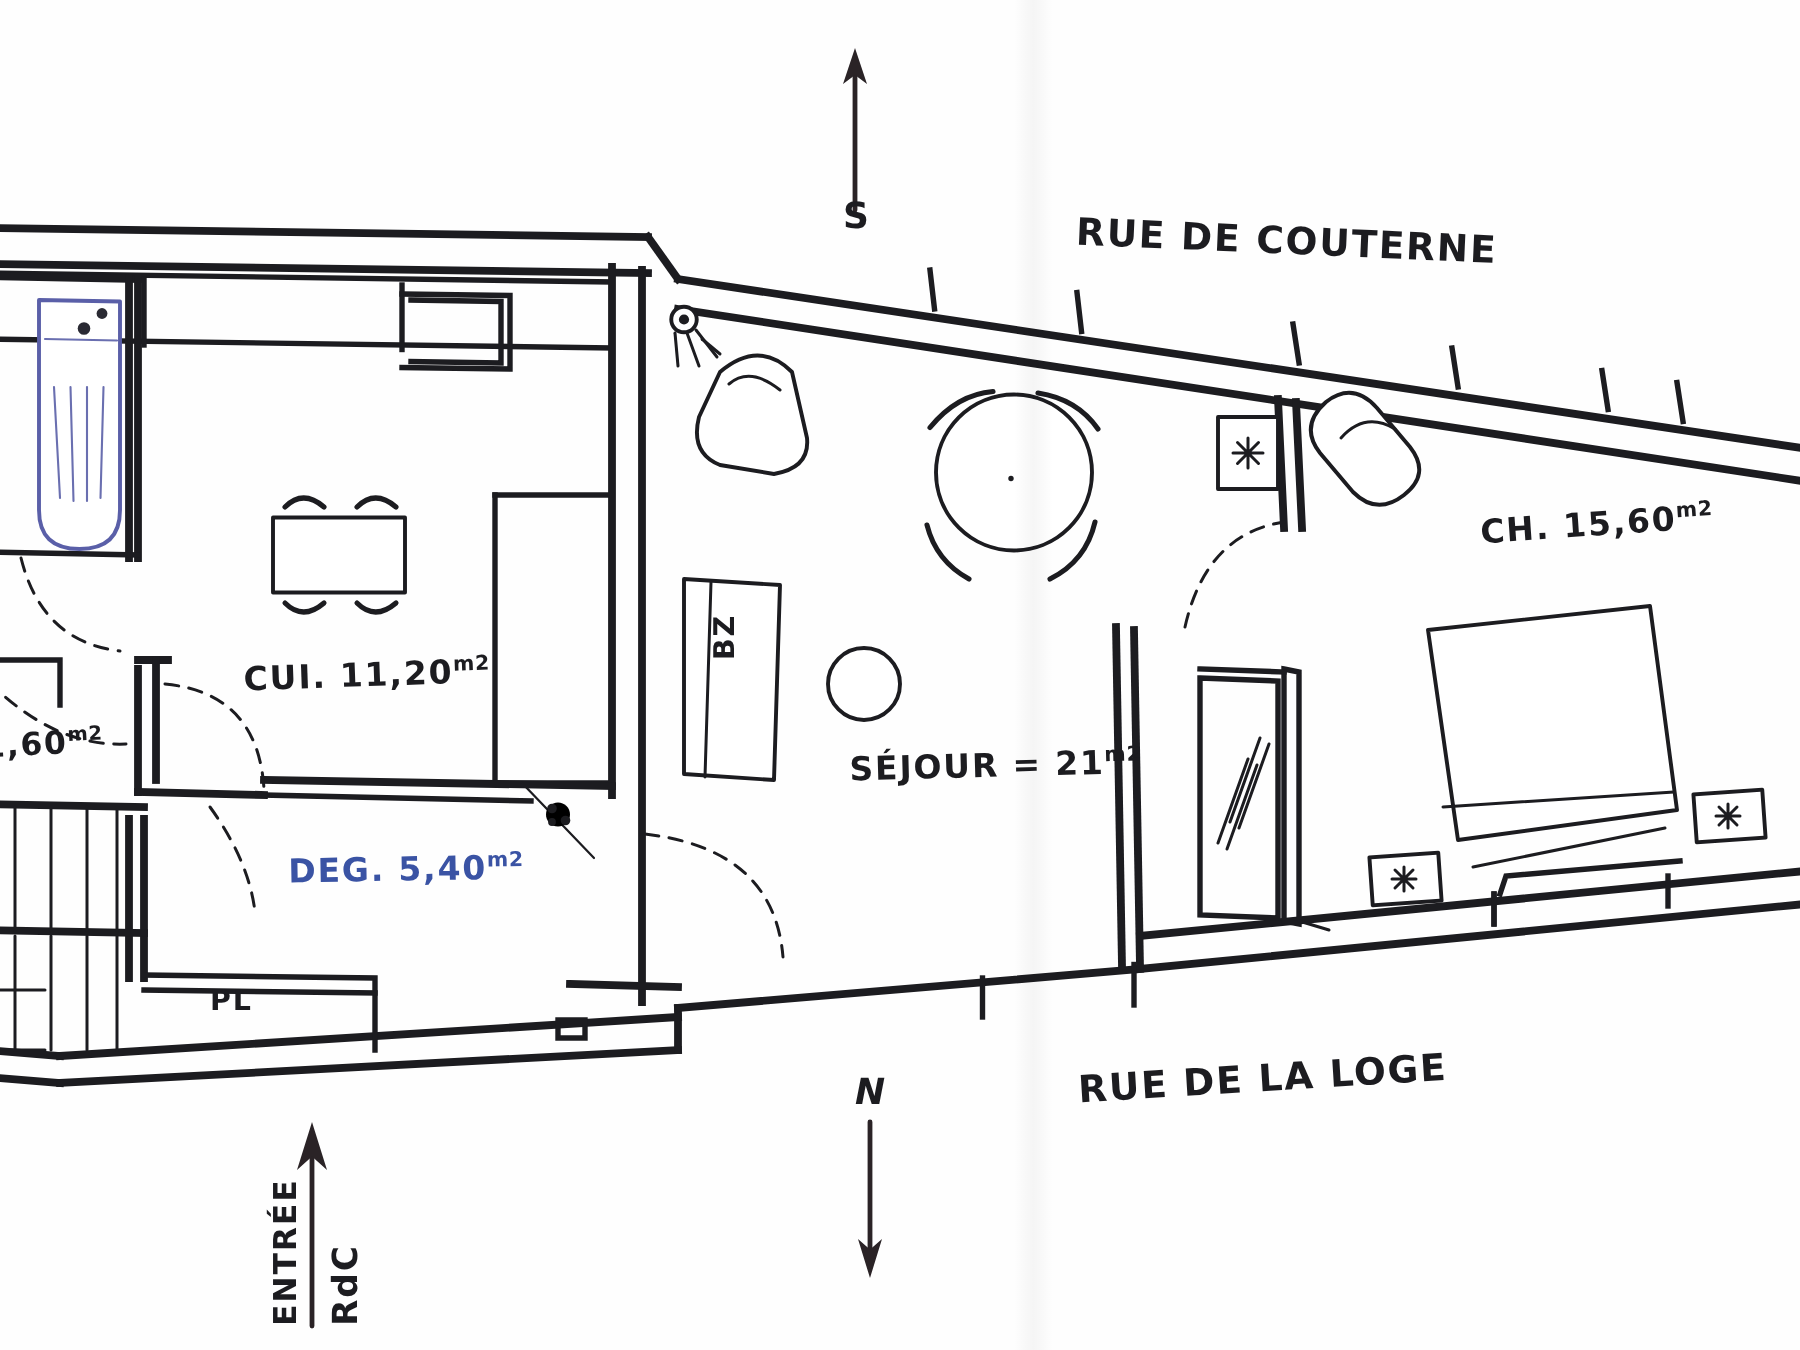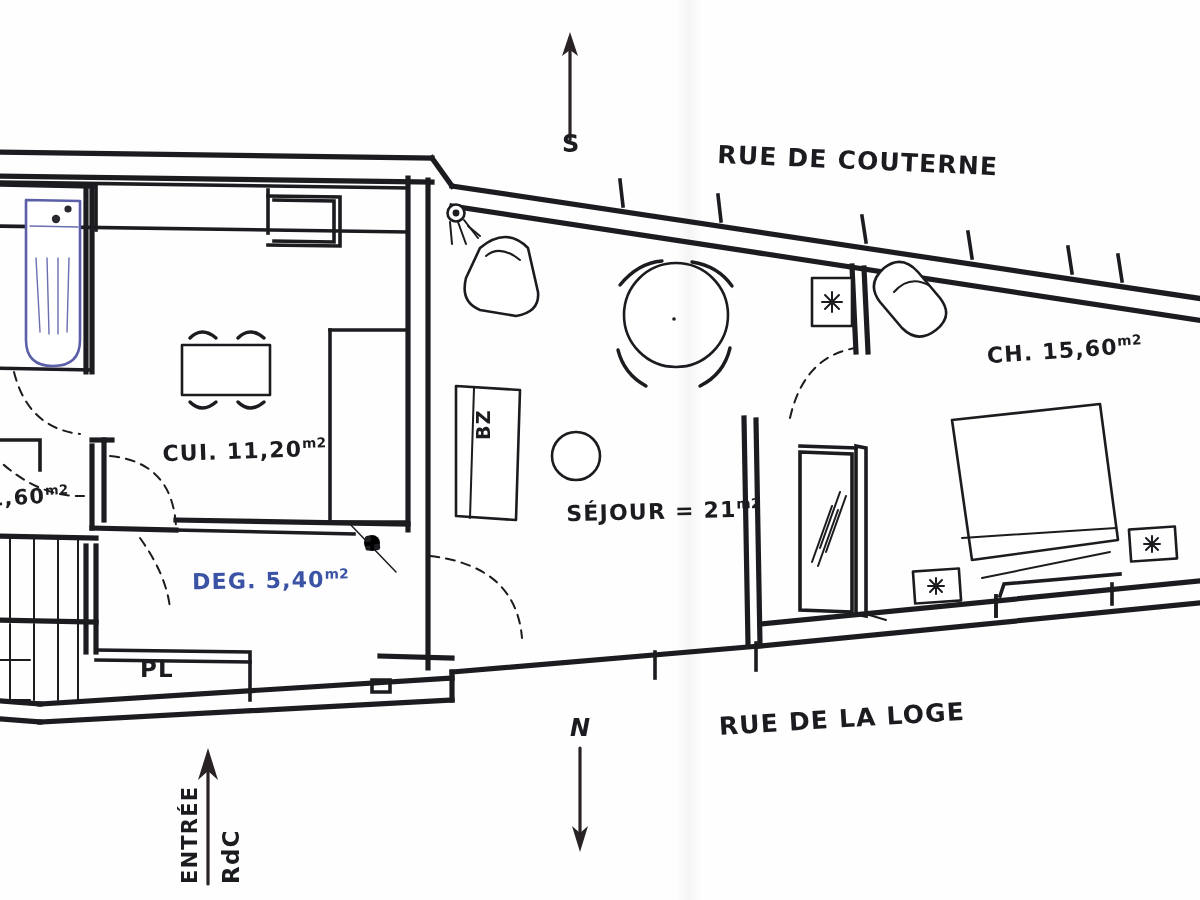--- a/index.html
+++ b/index.html
@@ -320,21 +320,21 @@
   </div>
 
   <div class="lbl handwriting" style="left:192px; top:568px; font-size:22px; color:#3a53a4; transform:rotate(-1deg); transform-origin:left top;">
     <span>DEG. 5,40</span><span class="sup">m2</span>
   </div>
 
   <div class="lbl handwriting" style="left:-12px; top:486px; font-size:21px; transform:rotate(-3deg); transform-origin:left top;">
     <span>1,60</span><span class="sup">m2</span>
   </div>
 
-  <div class="lbl handwriting" style="left:140px; top:656px; font-size:23px;">PL</div>
+  <div class="lbl handwriting" style="left:140px; top:656px; font-size:19px;">PL</div>
 
   <div class="lbl handwriting" style="left:472px; top:440px; font-size:19px; transform:rotate(-90deg); transform-origin:left top;">BZ</div>
 
   <div class="lbl handwriting" style="left:178px; top:884px; font-size:21px; transform:rotate(-90deg); transform-origin:left top;">ENTRÉE</div>
 
   <div class="lbl handwriting" style="left:218px; top:884px; font-size:23px; transform:rotate(-90deg); transform-origin:left top;">RdC</div>
 
   <div class="fold-band"></div>
 </div>
 

